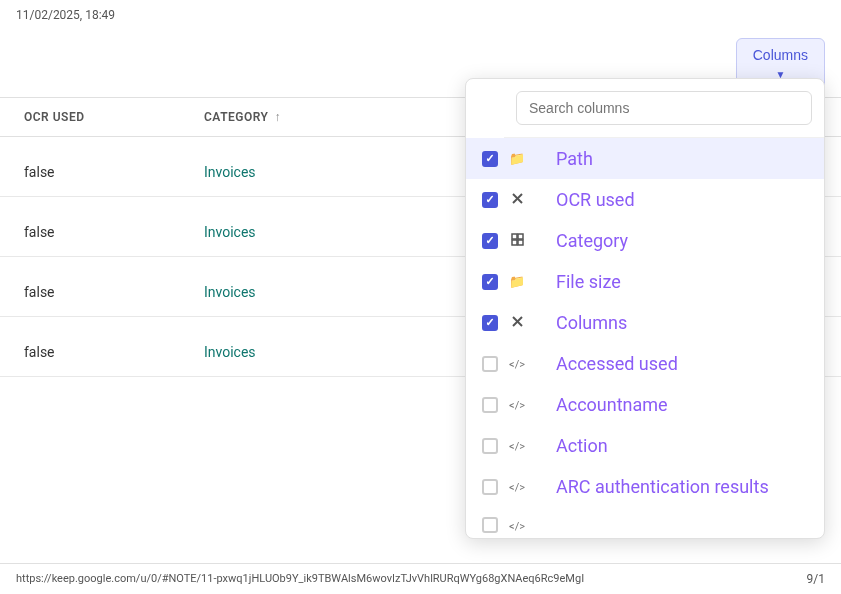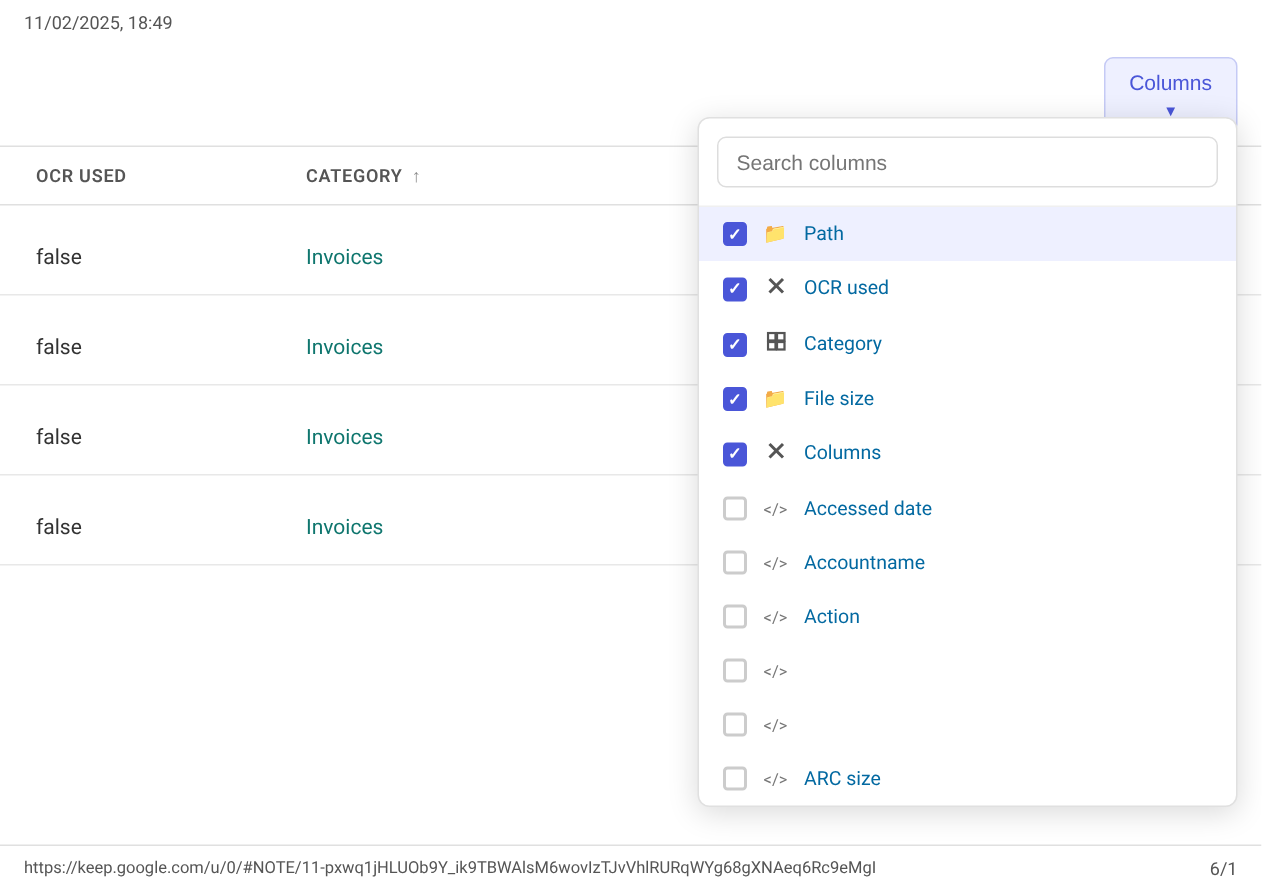--- a/index.html
+++ b/index.html
@@ -124,20 +124,21 @@
       border: 1px solid #e0e0e0;
       border-radius: 8px;
       box-shadow: 0 4px 20px rgba(0,0,0,0.15);
       z-index: 100;
       overflow: hidden;
     }
 
     .search-box {
       padding: 12px;
       border-bottom: 1px solid #f0f0f0;
+      margin-left: 38px;
     }
 
     .search-input {
       width: 100%;
       padding: 8px 12px;
       border: 1px solid #ddd;
       border-radius: 6px;
       font-size: 14px;
       color: #555;
       outline: none;
@@ -184,22 +185,23 @@
     }
 
     .col-icon {
       color: #555;
       font-size: 13px;
       width: 18px;
       text-align: center;
     }
 
     .col-label {
-      font-size: 13px;
-      color: #0369a1;
+      font-size: 18px;
+      color: #8b5cf6;
+      margin-left: 20px;
     }
 
     .bottom-bar {
       position: absolute;
       bottom: 0;
       left: 0;
       right: 0;
       padding: 8px 16px;
       font-size: 11px;
       color: #555;
@@ -275,35 +277,36 @@
           </div>
           <span class="col-icon"><svg width="13" height="13" viewBox="0 0 13 13">
               <line x1="2" y1="2" x2="11" y2="11" stroke="#555" stroke-width="2"></line>
               <line x1="11" y1="2" x2="2" y2="11" stroke="#555" stroke-width="2"></line>
             </svg></span>
           <span class="col-label">Columns</span>
         </div>
         <div class="column-item">
           <div class="checkbox unchecked"></div>
           <span class="col-icon"><span style="font-size:11px;color:#777">&lt;/&gt;</span></span>
-          <span class="col-label">Accessed date</span>
+          <span class="col-label">Accessed used</span>
         </div>
         <div class="column-item">
           <div class="checkbox unchecked"></div>
           <span class="col-icon"><span style="font-size:11px;color:#777">&lt;/&gt;</span></span>
           <span class="col-label">Accountname</span>
         </div>
         <div class="column-item">
           <div class="checkbox unchecked"></div>
           <span class="col-icon"><span style="font-size:11px;color:#777">&lt;/&gt;</span></span>
           <span class="col-label">Action</span>
         </div>
         <div class="column-item">
           <div class="checkbox unchecked"></div>
           <span class="col-icon"><span style="font-size:11px;color:#777">&lt;/&gt;</span></span>
+          <span class="col-label">ARC authentication results</span>
         </div>
         <div class="column-item">
           <div class="checkbox unchecked"></div>
           <span class="col-icon"><span style="font-size:11px;color:#777">&lt;/&gt;</span></span>
         </div>
         <div class="column-item">
           <div class="checkbox unchecked"></div>
           <span class="col-icon"><span style="font-size:11px;color:#777">&lt;/&gt;</span></span>
           <span class="col-label">ARC size</span>
         </div>
@@ -334,14 +337,14 @@
       </div>
       <div class="table-row">
         <div class="cell-ocr">false</div>
         <div class="cell-category">Invoices</div>
       </div>
     </div>
 </div>
 
 <div class="bottom-bar">
   <span>https://keep.google.com/u/0/#NOTE/11-pxwq1jHLUOb9Y_ik9TBWAlsM6wovIzTJvVhlRURqWYg68gXNAeq6Rc9eMgI</span>
-  <span class="page-count">6/1</span>
+  <span class="page-count">9/1</span>
 </div>
 
 </body></html>

